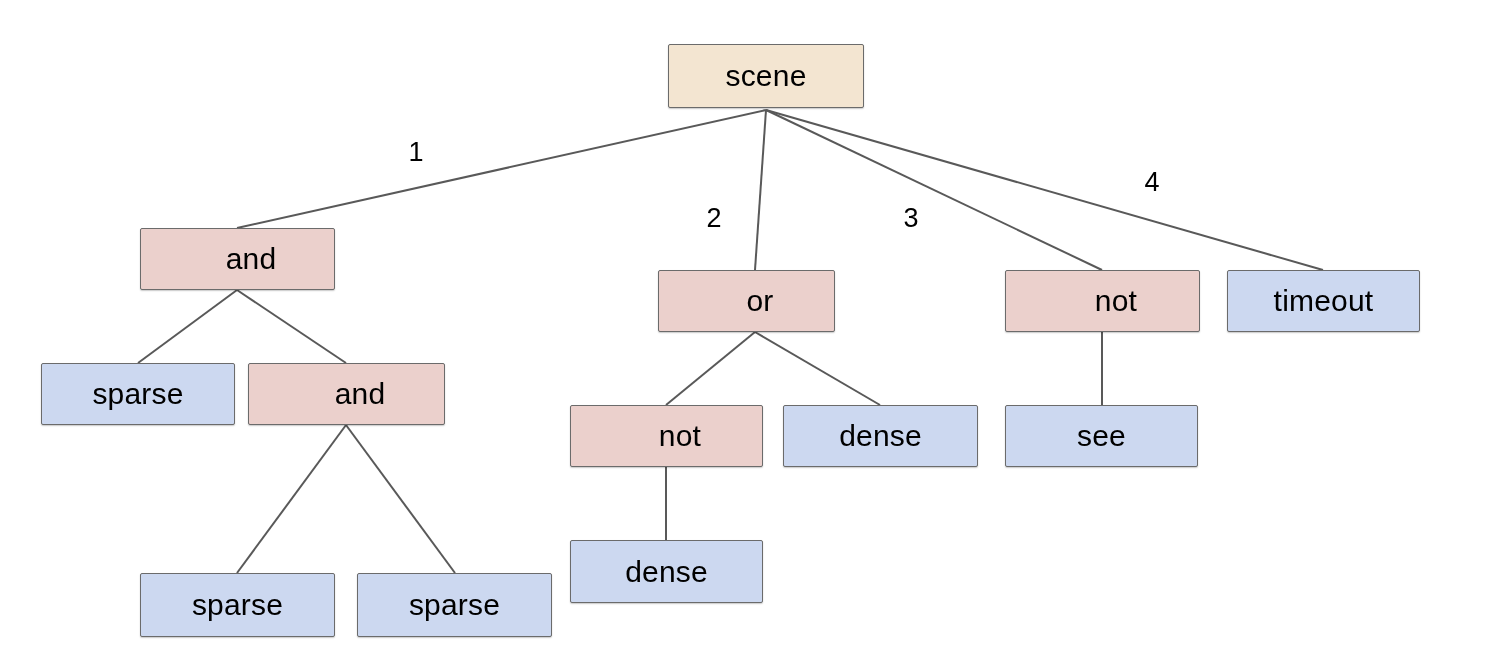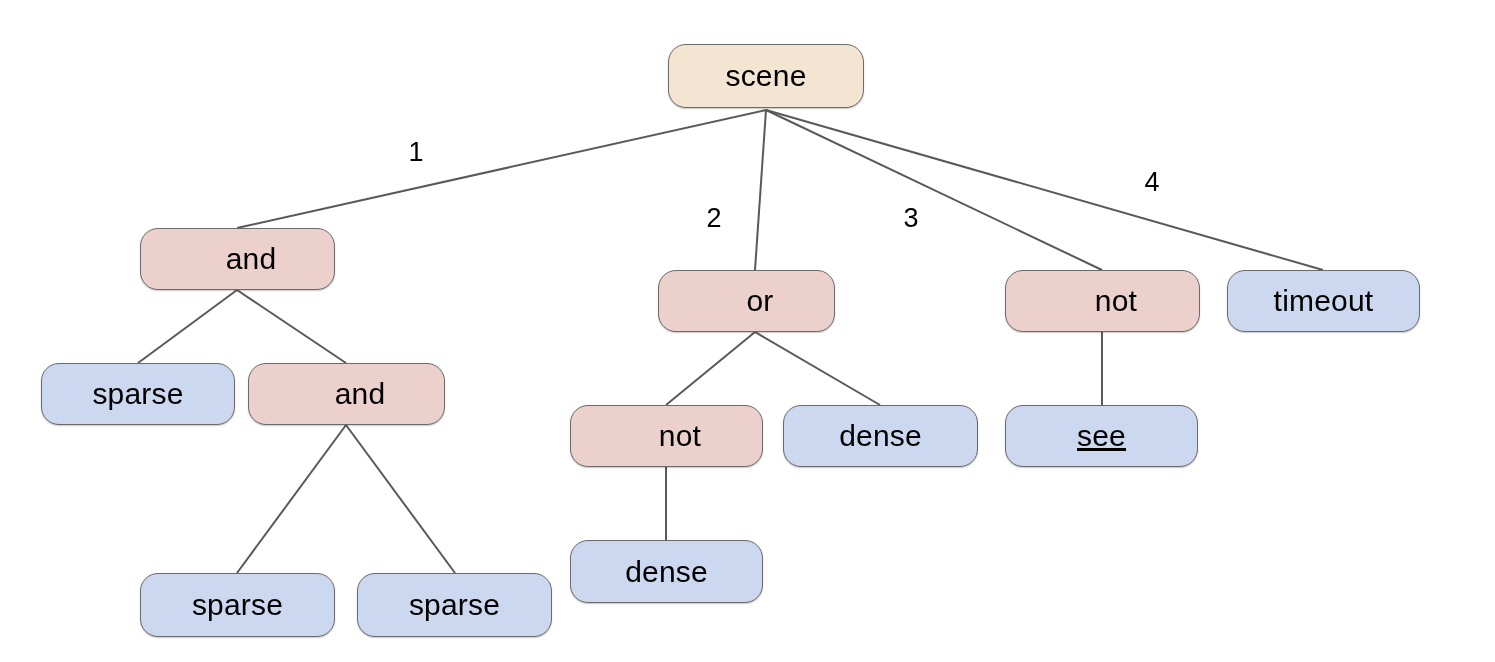--- a/index.html
+++ b/index.html
@@ -19,21 +19,21 @@
     position: absolute;
     left: 0;
     top: 0;
     width: 1495px;
     height: 662px;
   }
   .node {
     position: absolute;
     box-sizing: border-box;
     border: 1.6px solid #6b6b6b;
-    border-radius: 18px;
+    border-radius: 2px;
     display: flex;
     align-items: center;
     justify-content: center;
     color: #000000;
     font-size: 30px;
     line-height: 1;
     letter-spacing: 0.2px;
     white-space: nowrap;
     box-shadow: 0 1px 1.5px rgba(0,0,0,0.22);
   }
@@ -70,21 +70,21 @@
   <div id="node-layer">
       <div class="node node-root" style="left: 668px; top: 44px; width: 196px; height: 64px;">scene</div>
       <div class="node node-op" style="left: 140px; top: 228px; width: 195px; height: 62px;">and</div>
       <div class="node node-op" style="left: 658px; top: 270px; width: 177px; height: 62px;">or</div>
       <div class="node node-op" style="left: 1005px; top: 270px; width: 195px; height: 62px;">not</div>
       <div class="node node-leaf" style="left: 1227px; top: 270px; width: 193px; height: 62px;">timeout</div>
       <div class="node node-leaf" style="left: 41px; top: 363px; width: 194px; height: 62px;">sparse</div>
       <div class="node node-op" style="left: 248px; top: 363px; width: 197px; height: 62px;">and</div>
       <div class="node node-op" style="left: 570px; top: 405px; width: 193px; height: 62px;">not</div>
       <div class="node node-leaf" style="left: 783px; top: 405px; width: 195px; height: 62px;">dense</div>
-      <div class="node node-leaf" style="left: 1005px; top: 405px; width: 193px; height: 62px; text-decoration: underline;">see</div>
+      <div class="node node-leaf" style="left: 1005px; top: 405px; width: 193px; height: 62px;">see</div>
       <div class="node node-leaf" style="left: 570px; top: 540px; width: 193px; height: 63px;">dense</div>
       <div class="node node-leaf" style="left: 140px; top: 573px; width: 195px; height: 64px;">sparse</div>
       <div class="node node-leaf" style="left: 357px; top: 573px; width: 195px; height: 64px;">sparse</div>
     </div>
   <div id="label-layer">
       <div class="edge-label" style="left: 416px; top: 152px;">1</div>
       <div class="edge-label" style="left: 714px; top: 218px;">2</div>
       <div class="edge-label" style="left: 911px; top: 218px;">3</div>
       <div class="edge-label" style="left: 1152px; top: 182px;">4</div>
     </div>

